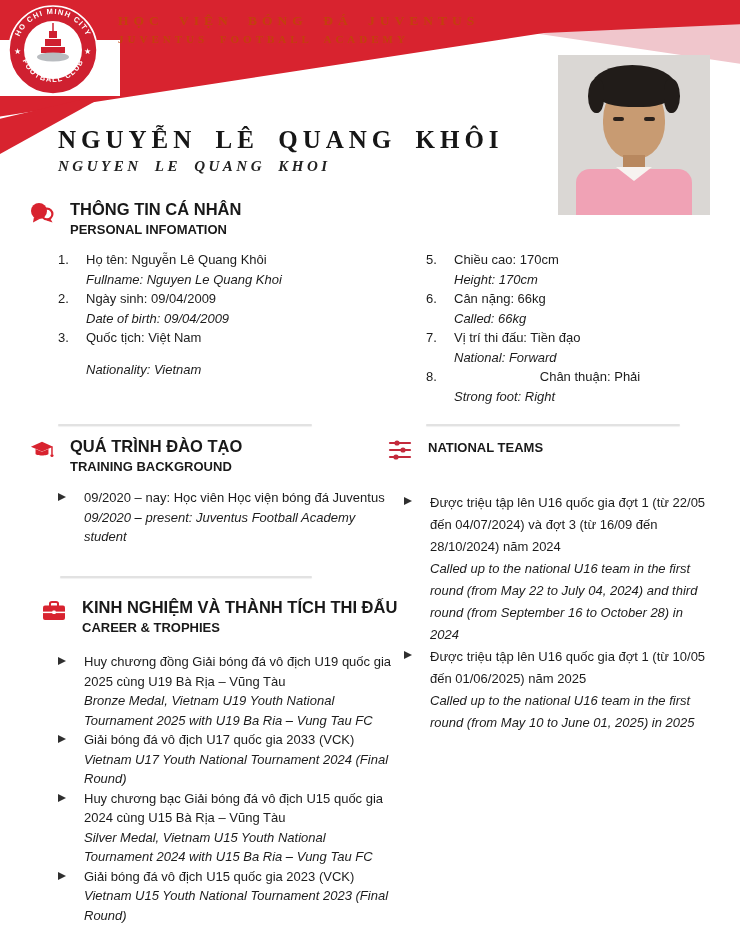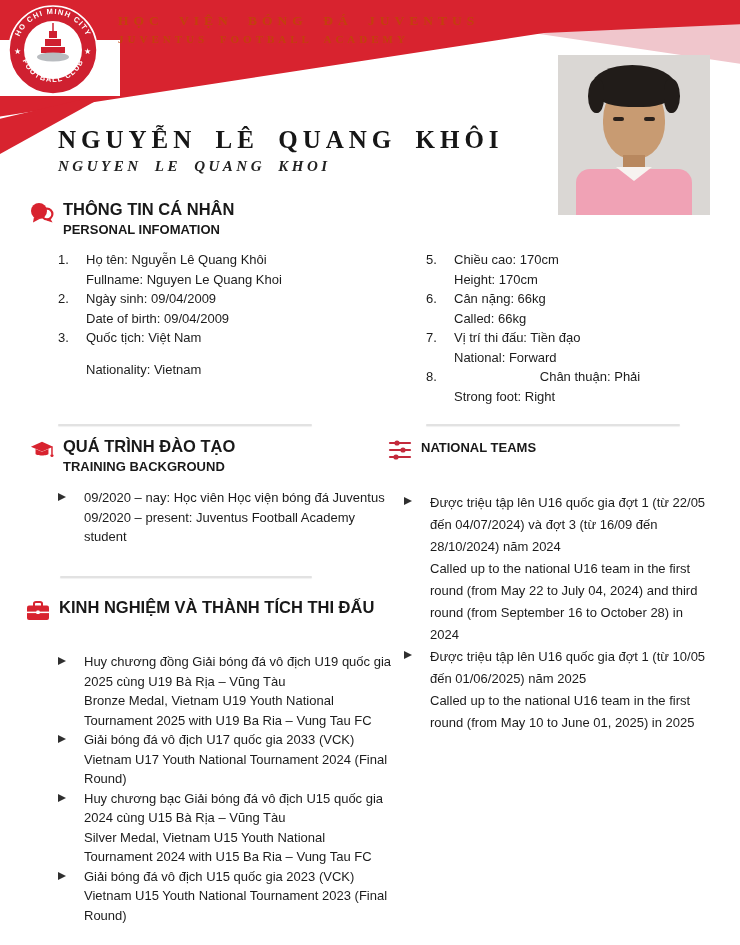--- a/index.html
+++ b/index.html
@@ -38,32 +38,32 @@
             border-radius:14px 14px 0 0;}
   .ph-collar{position:absolute;left:58px;top:112px;width:36px;height:14px;background:#f7f3f0;
             clip-path:polygon(0 0,100% 0,50% 100%);}
   
   .name-blk{position:absolute;left:58px;top:126px;}
   .name-vn{font-family:"Liberation Serif",serif;font-weight:bold;font-size:25px;
            letter-spacing:5px;word-spacing:8px;color:#161616;}
   .name-en{font-family:"Liberation Serif",serif;font-style:italic;font-weight:bold;
            font-size:15px;letter-spacing:3.5px;word-spacing:6px;margin-top:4px;color:#222;}
   
-  .sec-h{position:absolute;display:flex;gap:9px;align-items:flex-start;}
+  .sec-h{position:absolute;display:flex;gap:16px;align-items:flex-start;}
   .sec-icon{width:24px;height:24px;flex:none;margin-top:1px;}
   .tvn{font-size:16.5px;font-weight:bold;color:#191919;}
   .ten{font-size:13px;font-weight:bold;margin-top:3px;color:#191919;}
   .divider{position:absolute;height:2px;background:#e2e2e2;border-radius:1px;
            box-shadow:0 1px 1px rgba(0,0,0,0.06);}
   
   .plist{position:absolute;font-size:13px;line-height:19.5px;}
   .pitem{display:flex;}
   .pnum{width:28px;flex:none;}
   .ptext{flex:1;}
-  .en-line{}
+  .en-line{font-style:italic;}
   .blist{position:absolute;font-size:13px;line-height:19.5px;}
   .blist.tight{line-height:22px;}
   .bitem{display:flex;}
   .bmark{width:26px;flex:none;padding-top:5px;}
   .tri{display:block;width:0;height:0;border-left:8px solid #2f2f2f;
        border-top:4.5px solid transparent;border-bottom:4.5px solid transparent;}
   .btext{flex:1;}
 </style>
 </head>
 <body>
@@ -248,29 +248,30 @@
       </span>
     <span class="btext">
       <span class="vn-line" style="display:block;">Được triệu tập lên U16 quốc gia đợt 1 (từ 10/05 đến 01/06/2025) năm 2025</span>
       <span class="en-line" style="display:block;">Called up to the national U16 team in the first round (from May 10 to June 01, 2025) in 2025</span>
     </span>
   </div>
 </div>
 
 <div class="divider" style="left:60px;top:576px;width:252px;"></div>
 
-<div class="sec-h" style="left:26px;top:598px;">
+<div class="sec-h" style="left:42px;top:598px;">
   <svg class="sec-icon" viewBox="0 0 24 22">
     <path d="M8 6 V3.5 C8 2.4 9 2 10 2 h4 c1 0 2 .4 2 1.5 V6" fill="none" stroke="#d8232f" stroke-width="2"></path>
     <rect x="1" y="5.5" width="22" height="14.5" rx="2" fill="#d8232f"></rect>
     <rect x="1" y="11.6" width="22" height="1.5" fill="#ffffff"></rect>
     <rect x="10.4" y="10.6" width="3.2" height="3.5" rx="0.6" fill="#ffffff"></rect>
   </svg>
   <div>
     <div class="tvn">KINH NGHIỆM VÀ THÀNH TÍCH THI ĐẤU</div>
+    <div class="ten">CAREER &amp; TROPHIES</div>
   </div>
 </div>
 
 <div class="blist" style="left:58px;top:652px;width:334px;">
   <div class="bitem">
     <span class="bmark">
         <span class="tri"></span>
       </span>
     <span class="btext">
       <span class="vn-line" style="display:block;">Huy chương đồng Giải bóng đá vô địch U19 quốc gia 2025 cùng U19 Bà Rịa – Vũng Tàu</span>

